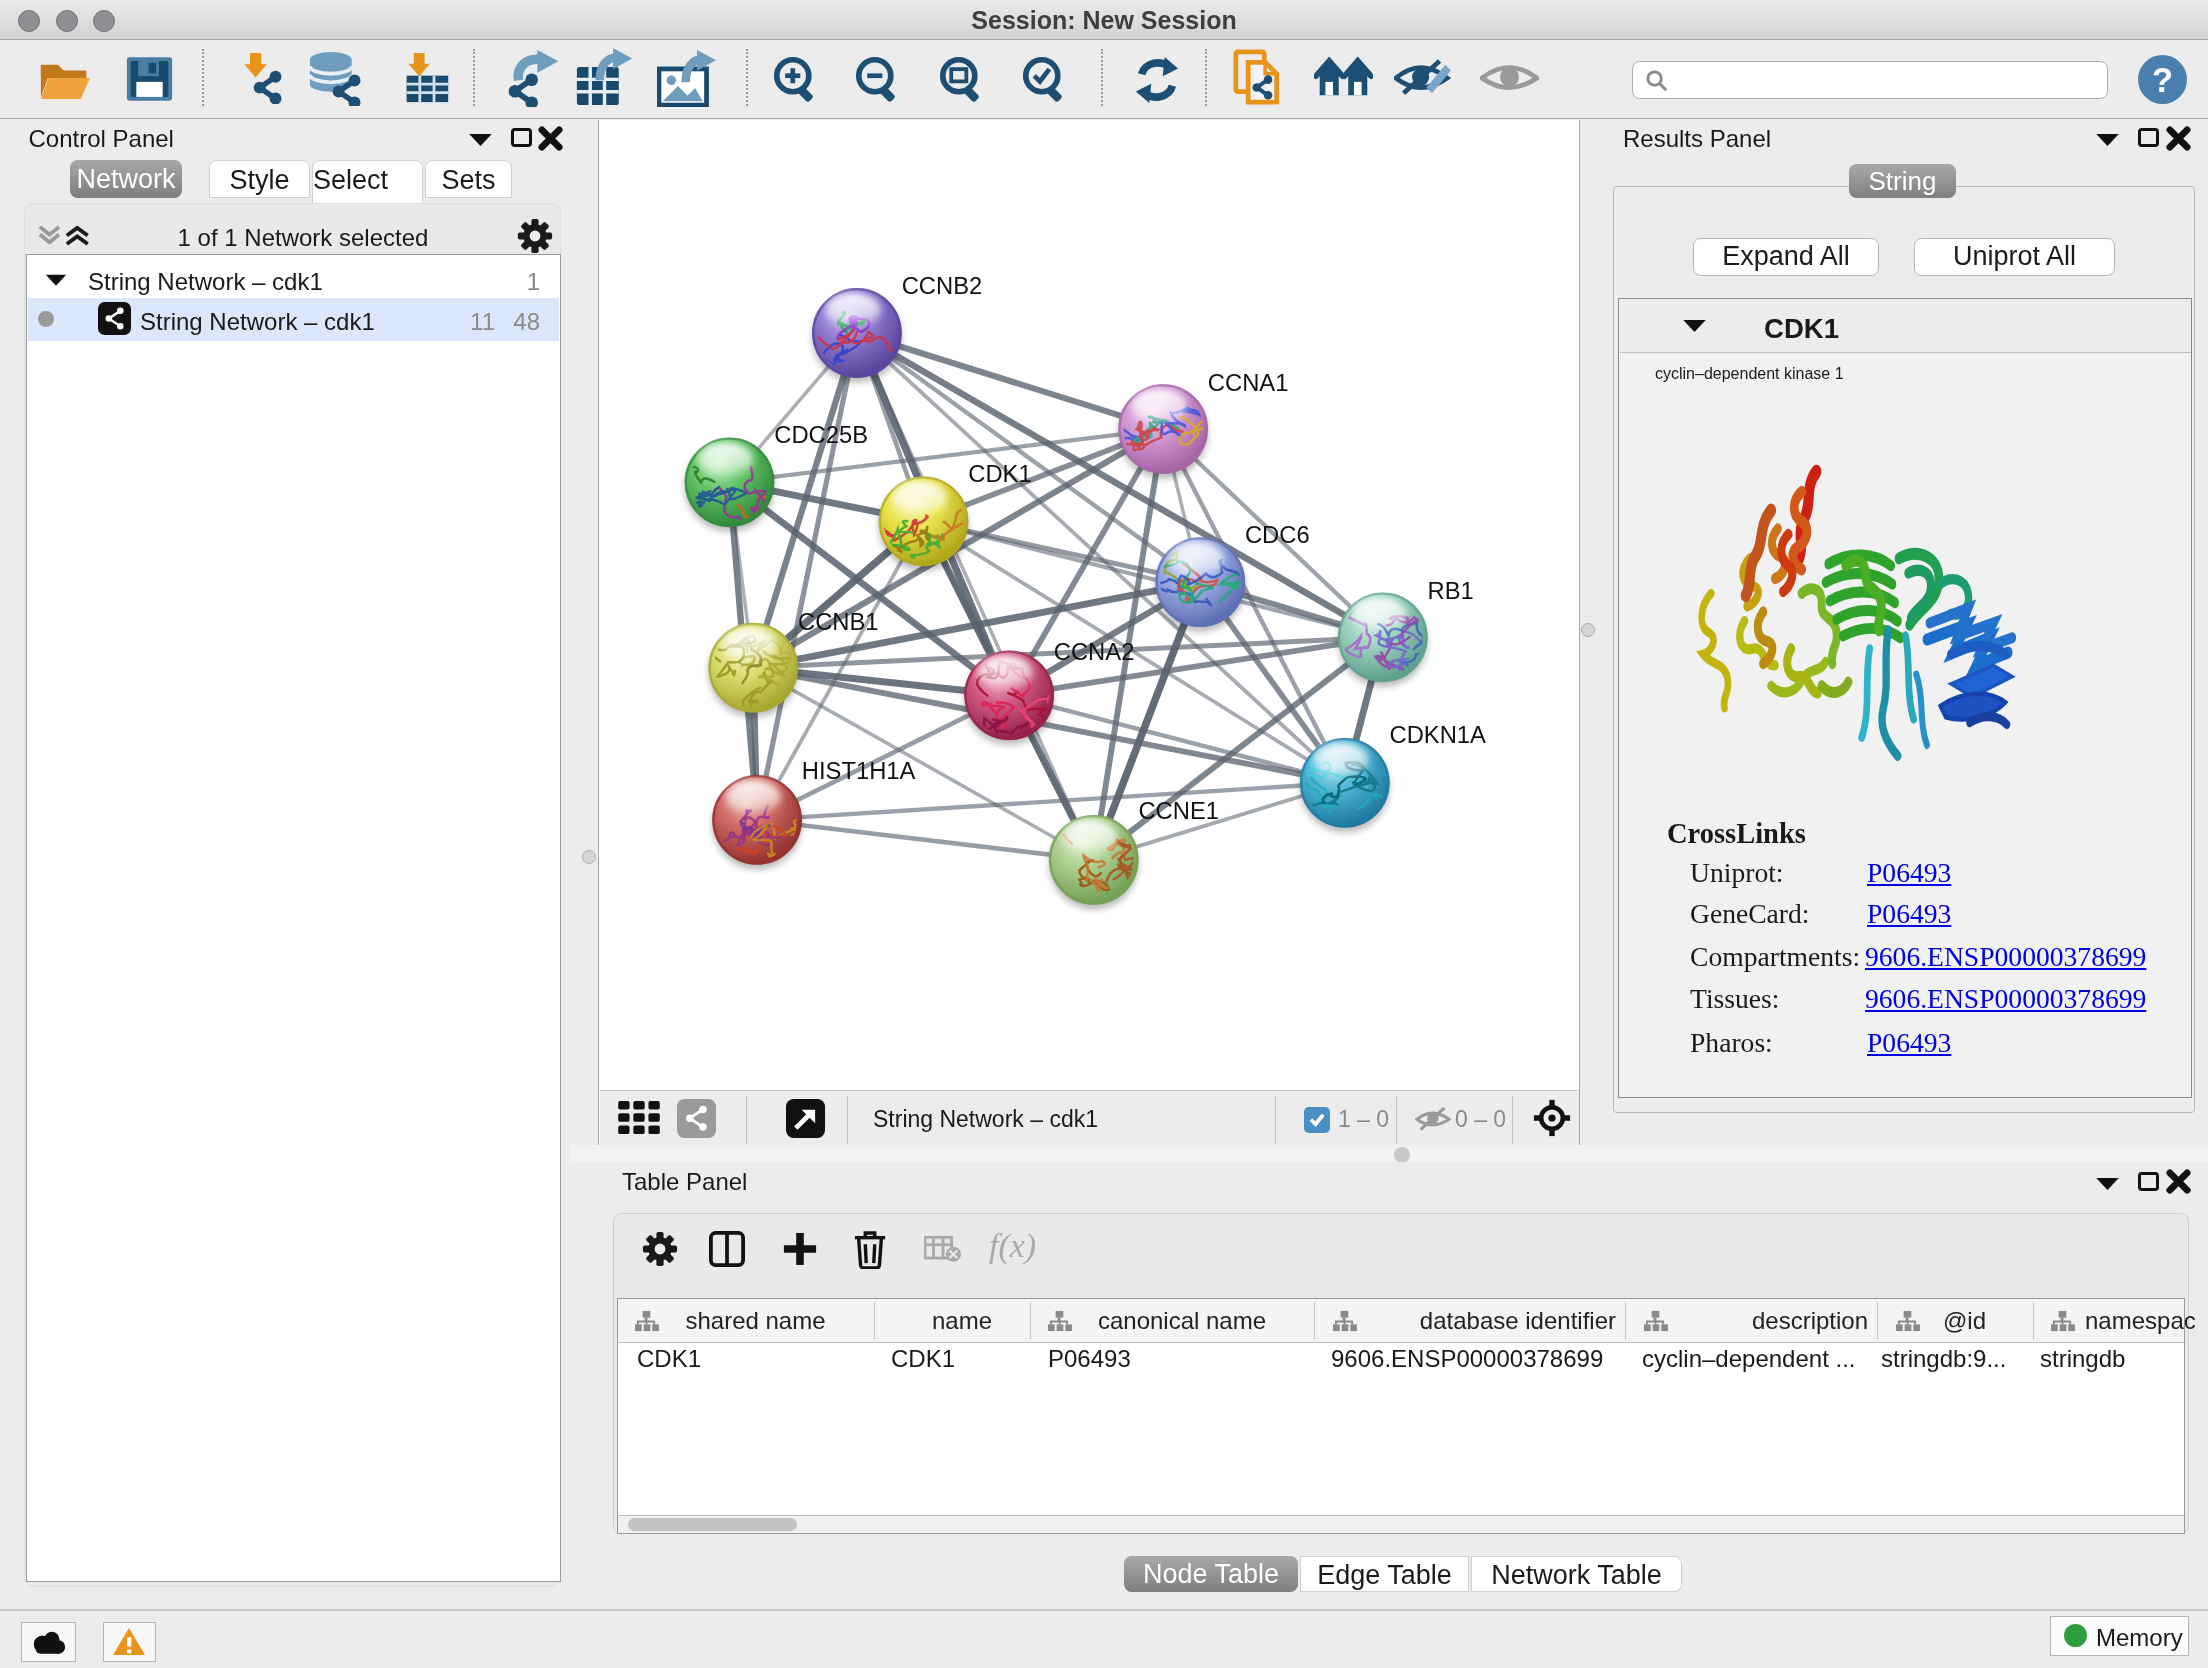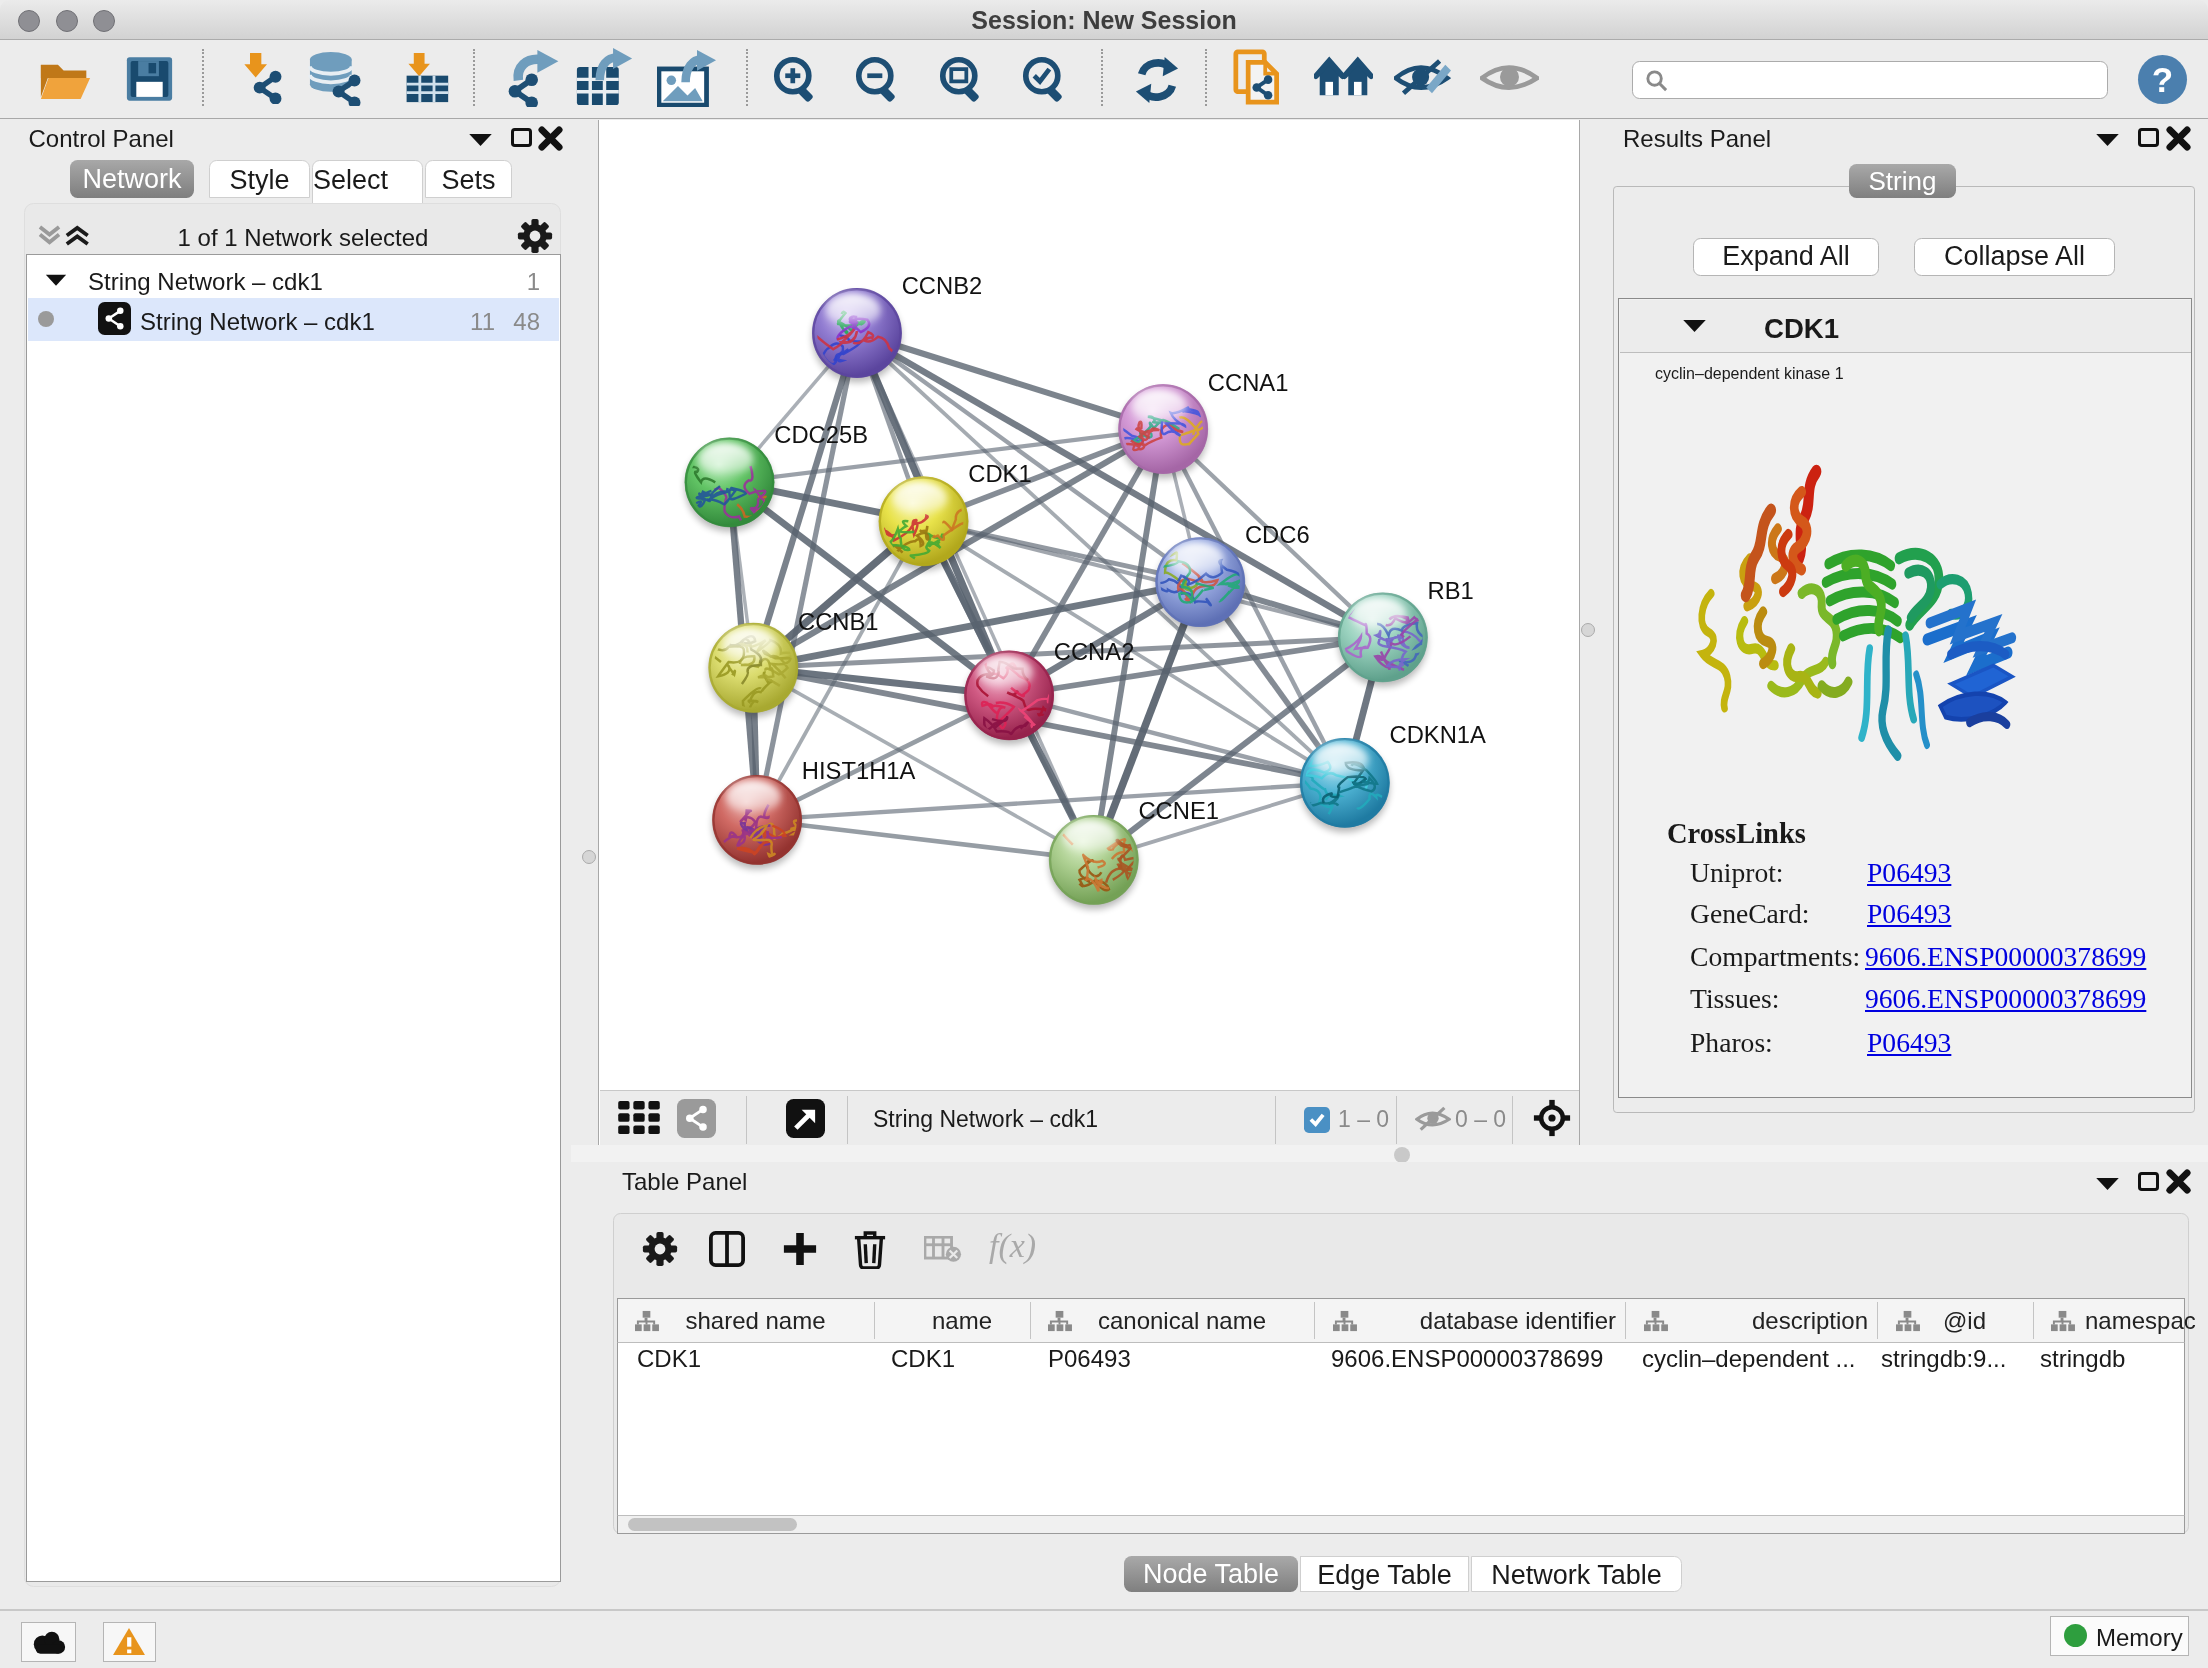--- a/index.html
+++ b/index.html
@@ -191,21 +191,21 @@
     <path d="M1 2 L25 2 L13 15 Z" fill="#111"></path>
   </svg>
 <div style="position:absolute;left:511px;top:128px;width:21px;height:19px;border:3.8px solid #111;border-radius:3.8px"></div>
 <svg style="position:absolute;left:538px;top:126px" width="25" height="25" viewBox="0 0 26 26">
     <g stroke="#111" stroke-width="7" stroke-linecap="round">
       <line x1="4" y1="4" x2="22" y2="22"></line>
       <line x1="22" y1="4" x2="4" y2="22"></line>
     </g>
   </svg>
 
-<div class="abs" style="left:70px;top:160px;width:124px;height:38px;background:linear-gradient(#a8a8a8,#7e7e7e);border-radius:7.6px;color:#fff;font-size:27px;text-align:center;line-height:38px">Network</div>
+<div class="abs" style="left:70px;top:160px;width:112px;height:38px;background:linear-gradient(#a8a8a8,#7e7e7e);border-radius:7.6px;color:#fff;font-size:27px;text-align:center;line-height:38px">Network</div>
 <div class="abs" style="left:209px;top:160px;width:101px;height:38px;background:#fff;border:1px solid #cfcfcf;border-radius:7.6px 7.6px 0 0;font-size:27px;text-align:center;line-height:38px">Style</div>
 <div class="abs" style="left:312px;top:160px;width:111px;height:46px;background:#fff;border:1px solid #cfcfcf;border-radius:7.6px 7.6px 0 0;font-size:27px;text-align:left;line-height:38px">Select</div>
 <div class="abs" style="left:425px;top:160px;width:87px;height:38px;background:#fff;border:1px solid #cfcfcf;border-radius:7.6px 7.6px 0 0;font-size:27px;text-align:center;line-height:38px">Sets</div>
 
 <div class="abs" style="left:24px;top:203px;width:537px;height:1384px;background:#e9e9e9;border-radius:9.5px;border:1px solid #dedede"></div>
 <svg class="abs" style="left:36px;top:225px" width="27" height="21" viewBox="0 0 28 22">
     <g fill="none" stroke="#9a9a9a" stroke-width="4">
       <path d="M4 2 L14 10 L24 2"></path>
       <path d="M4 10 L14 18 L24 10"></path>
     </g>
@@ -656,21 +656,21 @@
 <div style="position:absolute;left:2138px;top:128px;width:21px;height:19px;border:3.8px solid #111;border-radius:3.8px"></div>
 <svg style="position:absolute;left:2166px;top:126px" width="25" height="25" viewBox="0 0 26 26">
     <g stroke="#111" stroke-width="7" stroke-linecap="round">
       <line x1="4" y1="4" x2="22" y2="22"></line>
       <line x1="22" y1="4" x2="4" y2="22"></line>
     </g>
   </svg>
 <div class="abs" style="left:1613px;top:186px;width:582px;height:927px;background:#ececec;border:1.9px solid #b9b9b9;border-radius:3.8px"></div>
 <div class="abs" style="left:1849px;top:164px;width:107px;height:34px;background:linear-gradient(#a9a9a9,#7f7f7f);border-radius:7.6px;color:#fff;font-size:26px;text-align:center;line-height:34px">String</div>
 <div class="abs" style="left:1693px;top:238px;width:186px;height:38px;background:#fff;border:1.9px solid #b5b5b5;border-radius:7.6px;font-size:27px;text-align:center;line-height:35px">Expand All</div>
-<div class="abs" style="left:1914px;top:238px;width:201px;height:38px;background:#fff;border:1.9px solid #b5b5b5;border-radius:7.6px;font-size:27px;text-align:center;line-height:35px">Collapse All</div>
+<div class="abs" style="left:1914px;top:238px;width:201px;height:38px;background:#fff;border:1.9px solid #b5b5b5;border-radius:7.6px;font-size:27px;text-align:center;line-height:35px">Uniprot All</div>
 <div class="abs" style="left:1618px;top:298px;width:574px;height:800px;background:#f1f1f1;border:1.9px solid #8a8a8a"></div>
 <div class="abs" style="left:1620px;top:300px;width:571px;height:53px;background:#ececec;border-bottom:1.9px solid #bdbdbd"></div>
 <svg style="position:absolute;left:1682px;top:318px" width="25" height="15" viewBox="0 0 26 16">
     <path d="M1 2 L25 2 L13 15 Z" fill="#111"></path>
   </svg>
 <div class="abs" style="left:1764px;top:313px;font-size:27.6px;font-weight:bold">CDK1</div>
 <div class="abs" style="left:1655px;top:365px;font-size:16px">cyclin–dependent kinase 1</div>
 <svg width="360" height="314" viewBox="0 0 378 330" style="position:absolute;left:1671px;top:455px">
 <g fill="none" stroke-linecap="round" transform="scale(0.70,0.97)">
 <path d="M218 18 C200 35 212 52 200 68 C188 84 200 98 192 112" stroke="#cc2211" stroke-width="15"></path>

